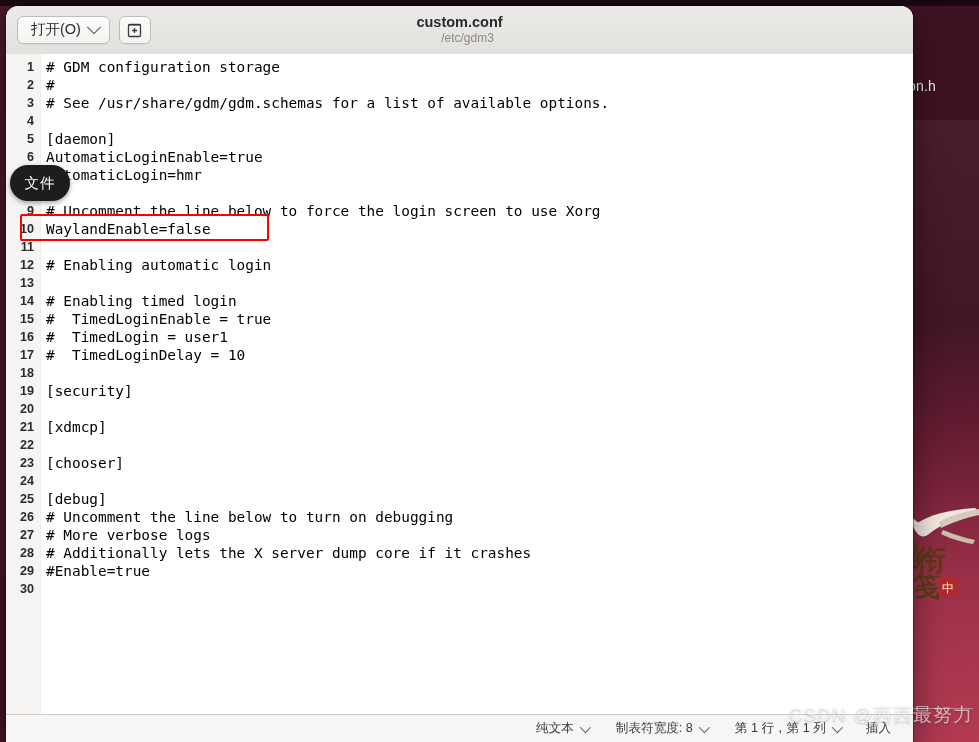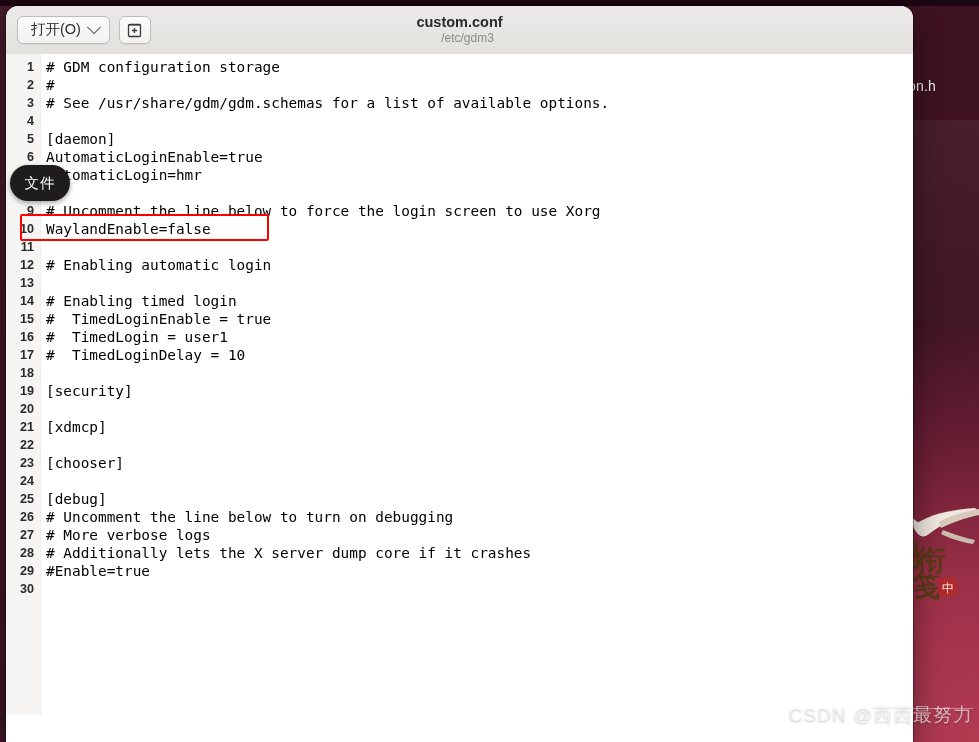--- a/index.html
+++ b/index.html
@@ -225,18 +225,33 @@
 
     <div class="editor">
       <div class="gutter"></div>
       <div class="code" id="code"><div class="row"><span class="ln">1</span><span class="tx"># GDM configuration storage</span></div><div class="row"><span class="ln">2</span><span class="tx">#</span></div><div class="row"><span class="ln">3</span><span class="tx"># See /usr/share/gdm/gdm.schemas for a list of available options.</span></div><div class="row"><span class="ln">4</span><span class="tx"></span></div><div class="row"><span class="ln">5</span><span class="tx">[daemon]</span></div><div class="row"><span class="ln">6</span><span class="tx">AutomaticLoginEnable=true</span></div><div class="row"><span class="ln">7</span><span class="tx">AutomaticLogin=hmr</span></div><div class="row"><span class="ln">8</span><span class="tx"></span></div><div class="row"><span class="ln">9</span><span class="tx"># Uncomment the line below to force the login screen to use Xorg</span></div><div class="row"><span class="ln">10</span><span class="tx">WaylandEnable=false</span></div><div class="row"><span class="ln">11</span><span class="tx"></span></div><div class="row"><span class="ln">12</span><span class="tx"># Enabling automatic login</span></div><div class="row"><span class="ln">13</span><span class="tx"></span></div><div class="row"><span class="ln">14</span><span class="tx"># Enabling timed login</span></div><div class="row"><span class="ln">15</span><span class="tx">#  TimedLoginEnable = true</span></div><div class="row"><span class="ln">16</span><span class="tx">#  TimedLogin = user1</span></div><div class="row"><span class="ln">17</span><span class="tx">#  TimedLoginDelay = 10</span></div><div class="row"><span class="ln">18</span><span class="tx"></span></div><div class="row"><span class="ln">19</span><span class="tx">[security]</span></div><div class="row"><span class="ln">20</span><span class="tx"></span></div><div class="row"><span class="ln">21</span><span class="tx">[xdmcp]</span></div><div class="row"><span class="ln">22</span><span class="tx"></span></div><div class="row"><span class="ln">23</span><span class="tx">[chooser]</span></div><div class="row"><span class="ln">24</span><span class="tx"></span></div><div class="row"><span class="ln">25</span><span class="tx">[debug]</span></div><div class="row"><span class="ln">26</span><span class="tx"># Uncomment the line below to turn on debugging</span></div><div class="row"><span class="ln">27</span><span class="tx"># More verbose logs</span></div><div class="row"><span class="ln">28</span><span class="tx"># Additionally lets the X server dump core if it crashes</span></div><div class="row"><span class="ln">29</span><span class="tx">#Enable=true</span></div><div class="row"><span class="ln">30</span><span class="tx"></span></div></div>
       <div class="redbox"></div>
       <div class="tooltip">
         <span>文件</span>
       </div>
     </div>
 
+    <div class="statusbar">
+      <div class="sb-item">
+        <span>纯文本</span>
+        <span class="sb-chev"></span>
+      </div>
+      <div class="sb-item">
+        <span>制表符宽度: 8</span>
+        <span class="sb-chev"></span>
+      </div>
+      <div class="sb-item">
+        <span>第 1 行，第 1 列</span>
+        <span class="sb-chev"></span>
+      </div>
+      <div class="sb-static">插入</div>
+    </div>
   </div>
 
   <div class="wm-line"></div>
   <div class="watermark">CSDN @西西最努力</div>
 
 </div>
 
 </body></html>

